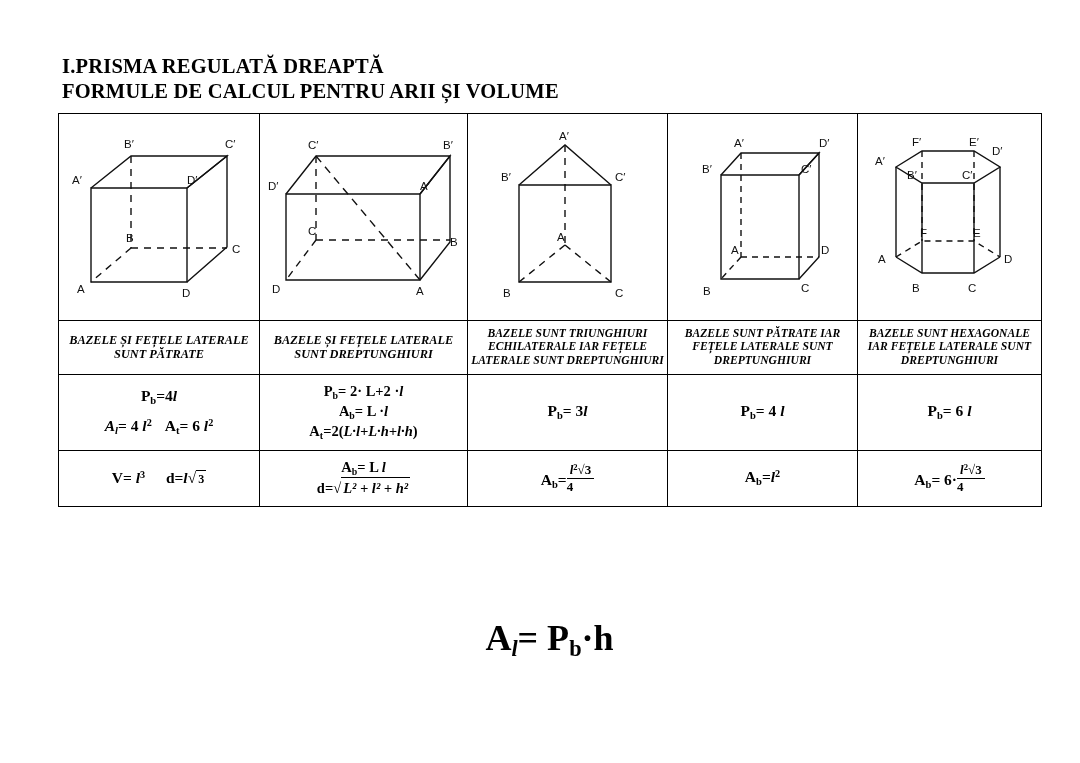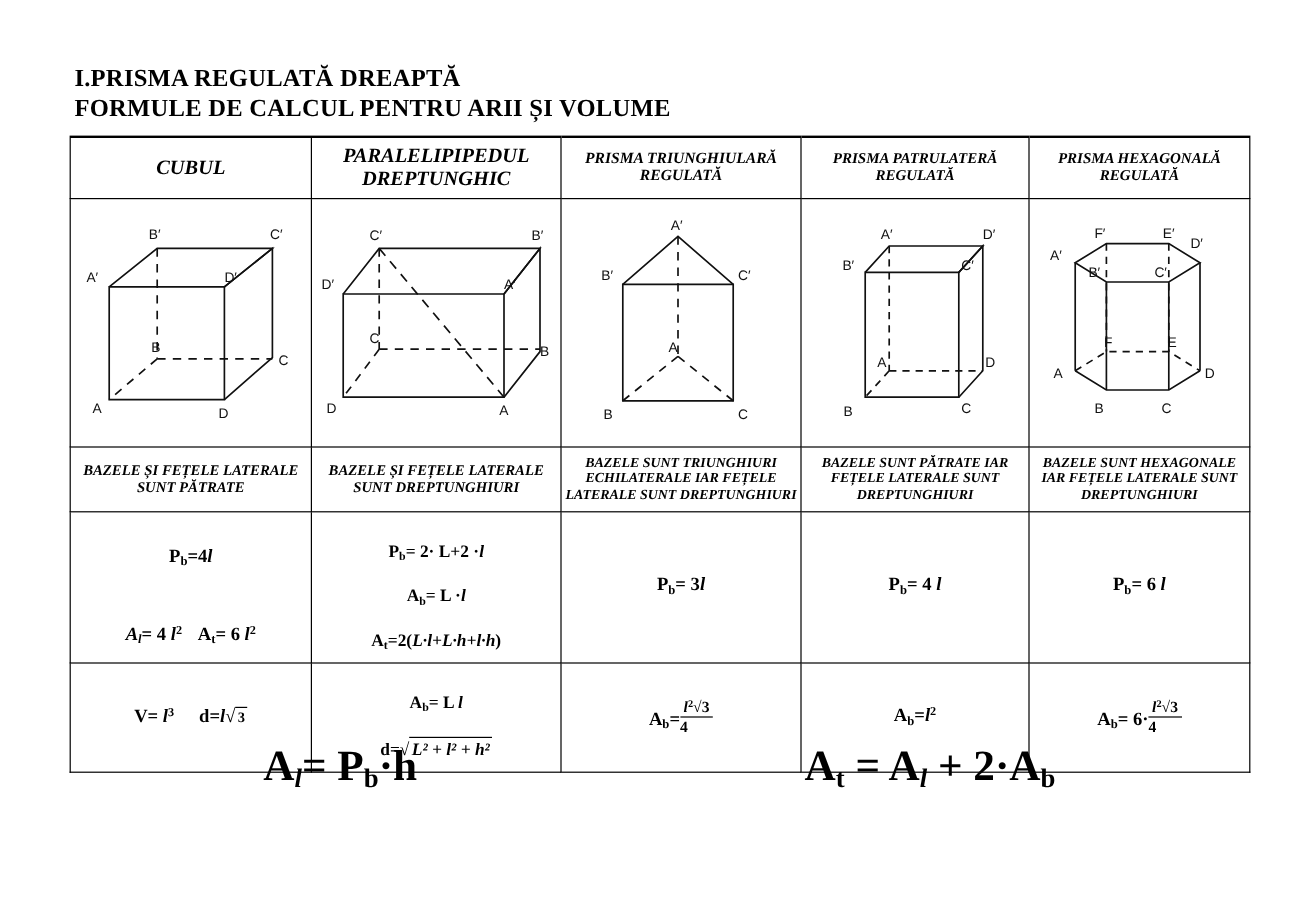--- a/index.html
+++ b/index.html
@@ -92,21 +92,21 @@
   .desc-sm { font-size: 11.6px; font-family: Liberation Serif, serif; }
 
   
   .fml {
     font-weight: bold;
     font-size: 15.5px;
     line-height: 1.32;
     padding: 7px 4px 8px 4px !important;
   }
   .fml-lines { display: block; }
-  .fml-lines > span { display: block; margin-top: 17px; }
+  .fml-lines > span { display: block; }
   .fml .sp { display: inline-block; width: 13px; }
   .fml-sm { font-size: 14.5px; }
   .italic { font-style: italic; }
 
   sub { font-size: 0.68em; vertical-align: -0.28em; font-weight: bold; font-style: normal;}
   sup { font-size: 0.66em; vertical-align: 0.5em; font-weight: bold; }
 
   
   .frac {
     display: inline-block;
@@ -154,27 +154,20 @@
 <table id="formula-table">
   <colgroup>
     <col class="c1">
       <col class="c2">
       <col class="c3">
       <col class="c4">
       <col class="c5">
   </colgroup>
 
   <tbody>
-      <tr class="outer-top">
-    <td class="hdr hdr-lg">CUBUL</td>
-    <td class="hdr hdr-lg">PARALELIPIPEDUL DREPTUNGHIC</td>
-    <td class="hdr hdr-md">PRISMA TRIUNGHIULARĂ REGULATĂ</td>
-    <td class="hdr hdr-sm">PRISMA PATRULATERĂ REGULATĂ</td>
-    <td class="hdr hdr-sm">PRISMA HEXAGONALĂ REGULATĂ</td>
-  </tr>
 
   <tr>
 
     <td class="figcell">
       <div class="fig-wrap">
         <svg width="180" height="175" viewBox="0 0 180 175">
           <g stroke="#111" stroke-width="1.4" fill="none">
 
             <path d="M22,152 L22,58 L118,58 L118,152 Z"></path>
 
@@ -404,16 +397,13 @@
       <span>A</span><sub>b</sub><span>= 6·</span><span class="frac"><span class="num"><span class="italic">l</span><sup>2</sup>√<span>3</span></span><span class="den">4</span></span>
     </td>
   </tr>
 </tbody>
   </table>
 
 <div id="bottom-formulas">
   <div class="big-fml">
     <span>A</span><sub class="italic">l</sub><span>= P</span><sub>b</sub><span>·h</span>
   </div>
-  <div class="big-fml">
-    <span>A</span><sub>t</sub><span> = A</span><sub class="italic">l</sub><span> + 2·A</span><sub>b</sub>
-  </div>
 </div>
 
 </body></html>

